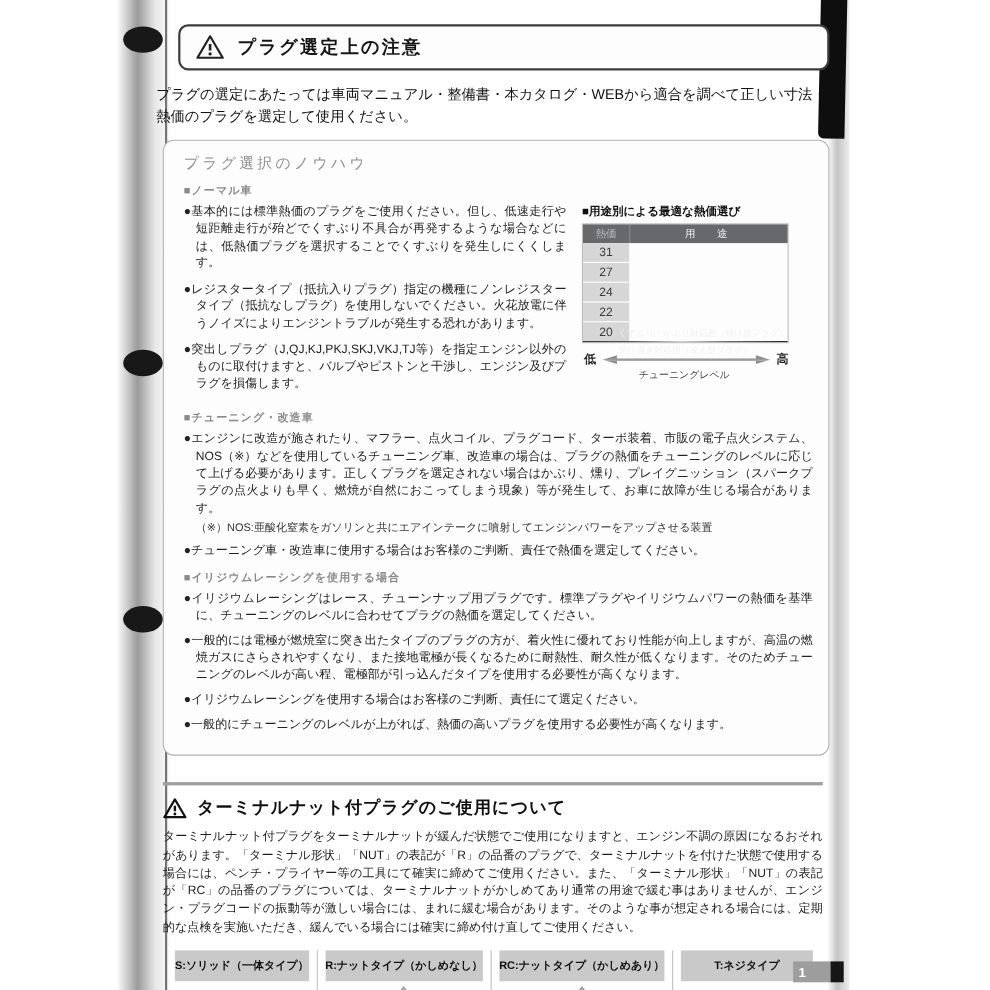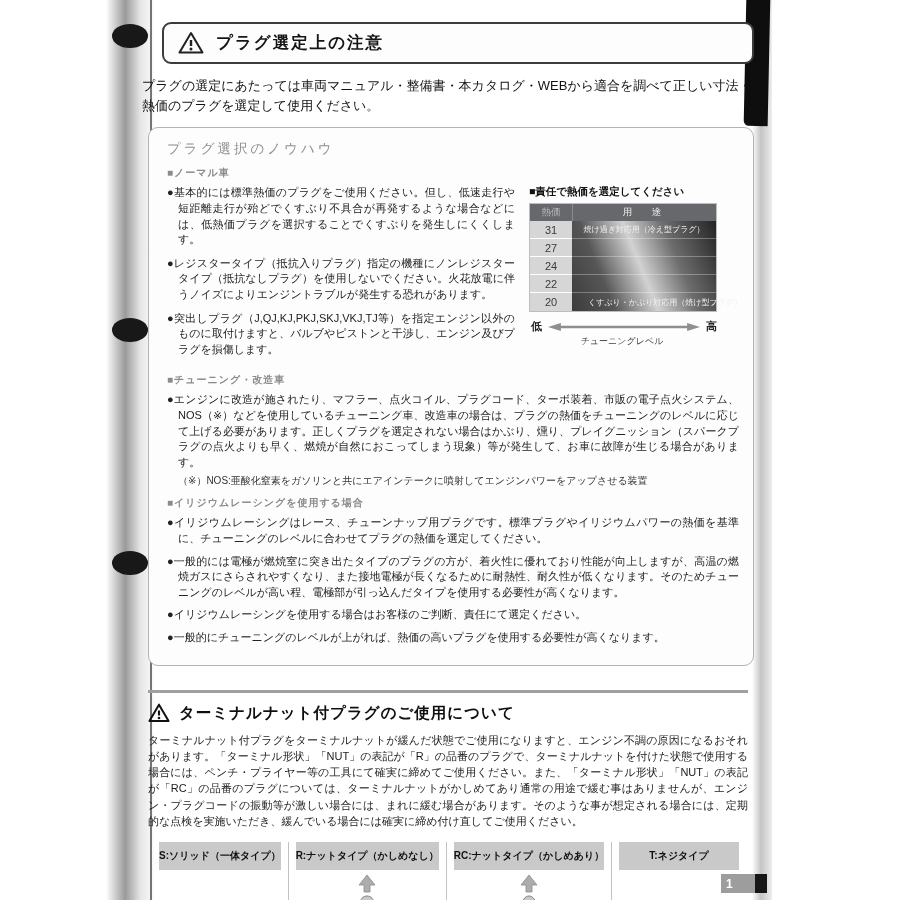--- a/index.html
+++ b/index.html
@@ -35,21 +35,21 @@
   .normal-flex{display:flex;align-items:flex-start;}
   .bullets-col{width:348px;flex:0 0 auto;}
   .chart-col{flex:1;margin-left:14px;}
   .chart-title{font-size:10.5px;font-weight:bold;color:#111;margin:0 0 4px 0;}
   .htable{width:186px;border:1px solid #bdbdbd;}
   .h-header{display:flex;height:17px;background:#67686b;}
   .h-header .hc1{width:42px;display:flex;align-items:center;justify-content:center;
     font-size:9.5px;color:#b9babd;border-right:1px solid #8a8b8e;}
   .h-header .hc2{flex:1;display:flex;align-items:center;justify-content:center;
     font-size:9.5px;color:#f0f0f0;letter-spacing:5px;}
-  .h-body{display:flex;height:90px;position:relative;}
+  .h-body{display:flex;height:90px;position:relative;flex-direction:column;}
   .h-nums{width:42px;flex:0 0 auto;background:#d6d6d6;}
   .h-num{height:17px;border-bottom:1px solid #ffffff;display:flex;align-items:center;justify-content:center;
     font-size:11px;color:#3a3a3a;}
   .h-num:last-child{border-bottom:none;}
   .h-band{flex:1;position:relative;
     background:linear-gradient(68deg,#3c3c3c 0%,#565656 24%,#d2d2d2 48%,#6d6d6d 70%,#232323 100%);}
   .band-line{position:absolute;left:0;width:100%;height:1px;background:#ffffff;opacity:.3;}
   .band-top{position:absolute;top:3px;left:0;width:100%;text-align:center;color:#f0f0f0;font-size:8px;white-space:nowrap;}
   .band-bottom{position:absolute;bottom:3px;left:16px;width:100%;text-align:center;color:#f0f0f0;font-size:8px;white-space:nowrap;}
   .axis-row{display:flex;align-items:center;gap:6px;margin-top:7px;padding:0 2px;width:186px;}
@@ -103,21 +103,21 @@
 
     <div class="sec-heading">■ノーマル車</div>
     <div class="normal-flex">
       <div class="bullets-col">
         <p class="bullet">●基本的には標準熱価のプラグをご使用ください。但し、低速走行や短距離走行が殆どでくすぶり不具合が再発するような場合などには、低熱価プラグを選択することでくすぶりを発生しにくくします。</p>
         <p class="bullet">●レジスタータイプ（抵抗入りプラグ）指定の機種にノンレジスタータイプ（抵抗なしプラグ）を使用しないでください。火花放電に伴うノイズによりエンジントラブルが発生する恐れがあります。</p>
         <p class="bullet">●突出しプラグ（J,QJ,KJ,PKJ,SKJ,VKJ,TJ等）を指定エンジン以外のものに取付けますと、バルブやピストンと干渉し、エンジン及びプラグを損傷します。</p>
       </div>
 
       <div class="chart-col">
-        <div class="chart-title">■責任で熱価を選定してください</div>
+        <div class="chart-title">■用途別による最適な熱価選び</div>
         <div class="htable">
           <div class="h-header">
             <div class="hc1">熱価</div>
             <div class="hc2">用　途</div>
           </div>
           <div class="h-body">
             <div class="h-nums">
               <div class="h-num">31</div>
               <div class="h-num">27</div>
               <div class="h-num">24</div>
@@ -144,20 +144,21 @@
           <span class="axis-end">高</span>
         </div>
         <div class="axis-label">チューニングレベル</div>
       </div>
     </div>
 
     <div class="sec-heading">■チューニング・改造車</div>
     <div class="wide-bullets">
       <p class="bullet">●エンジンに改造が施されたり、マフラー、点火コイル、プラグコード、ターボ装着、市販の電子点火システム、NOS（※）などを使用しているチューニング車、改造車の場合は、プラグの熱価をチューニングのレベルに応じて上げる必要があります。正しくプラグを選定されない場合はかぶり、燻り、プレイグニッション（スパークプラグの点火よりも早く、燃焼が自然におこってしまう現象）等が発生して、お車に故障が生じる場合があります。</p>
       <p class="note">（※）NOS:亜酸化窒素をガソリンと共にエアインテークに噴射してエンジンパワーをアップさせる装置</p>
+      <p class="bullet">●チューニング車・改造車に使用する場合はお客様のご判断、責任で熱価を選定してください。</p>
     </div>
 
     <div class="sec-heading">■イリジウムレーシングを使用する場合</div>
     <div class="wide-bullets">
       <p class="bullet">●イリジウムレーシングはレース、チューンナップ用プラグです。標準プラグやイリジウムパワーの熱価を基準に、チューニングのレベルに合わせてプラグの熱価を選定してください。</p>
       <p class="bullet">●一般的には電極が燃焼室に突き出たタイプのプラグの方が、着火性に優れており性能が向上しますが、高温の燃焼ガスにさらされやすくなり、また接地電極が長くなるために耐熱性、耐久性が低くなります。そのためチューニングのレベルが高い程、電極部が引っ込んだタイプを使用する必要性が高くなります。</p>
       <p class="bullet">●イリジウムレーシングを使用する場合はお客様のご判断、責任にて選定ください。</p>
       <p class="bullet">●一般的にチューニングのレベルが上がれば、熱価の高いプラグを使用する必要性が高くなります。</p>
     </div>
   </div>

